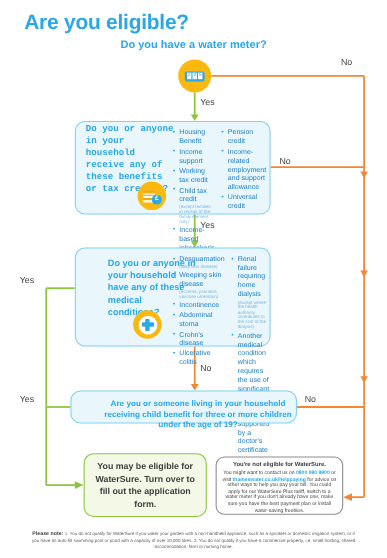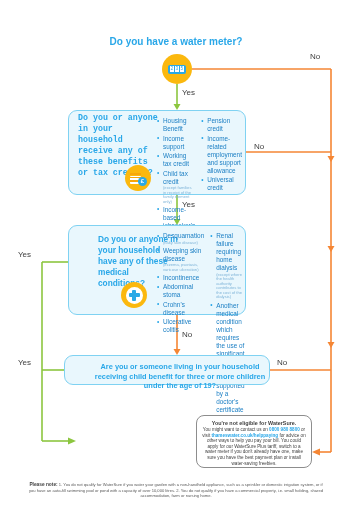--- a/index.html
+++ b/index.html
@@ -185,20 +185,21 @@
     <polygon points="76,441 68,437.5 68,444.5" fill="#8cc63f"></polygon>
     <line x1="42" y1="441" x2="70" y2="441" stroke="#8cc63f" stroke-width="1.6"></line>
 
     <line x1="270" y1="370" x2="331" y2="370" stroke="#f58634" stroke-width="1.6"></line>
     <polygon points="331,348 327.5,342 334.5,342" fill="#f58634"></polygon>
 
     <line x1="331" y1="452" x2="318" y2="452" stroke="#f58634" stroke-width="1.6"></line>
     <polygon points="312,452 320,448.5 320,455.5" fill="#f58634"></polygon>
   </svg>
 
+  <div class="title">Are you eligible?</div>
   <div class="subtitle">Do you have a water meter?</div>
 
   <div class="meter">
     <div class="dial">
       <span class="dig">2</span>
       <span class="dig">3</span>
       <span class="dig">5</span>
     </div>
   </div>
 
@@ -266,20 +267,23 @@
             <li><span>Another medical condition which requires the use of significant additional water and can be supported by a doctor's certificate</span></li>
           </ul>
       </div>
     </div>
   </div>
 
   <div class="qbox" id="box-child">
     <div class="qlabel">Are you or someone living in your household receiving child benefit for three or more children under the age of 19?</div>
   </div>
 
+  <div id="box-eligible">
+    <div class="txt">You may be eligible for WaterSure. Turn over to fill out the application form.</div>
+  </div>
 
   <div id="box-not-eligible">
     <div class="head">You're not eligible for WaterSure.</div>
     <div class="body">
       <span>You might want to contact us on </span><span class="lnk">0800 980 8800</span><span> or visit </span><span class="lnk">thameswater.co.uk/helppaying</span><span> for advice on other ways to help you pay your bill. You could apply for our WaterSure Plus tariff, switch to a water meter if you don't already have one, make sure you have the best payment plan or install water-saving freebies.</span>
     </div>
   </div>
 
   <div class="footnote">
     <b>Please note:</b><span> 1. You do not qualify for WaterSure if you water your garden with a non-handheld appliance, such as a sprinkler or domestic irrigation system, or if you have an auto-fill swimming pool or pond with a capacity of over 10,000 litres. 2. You do not qualify if you have a commercial property, i.e. small holding, shared accommodation, farm or nursing home.</span>

